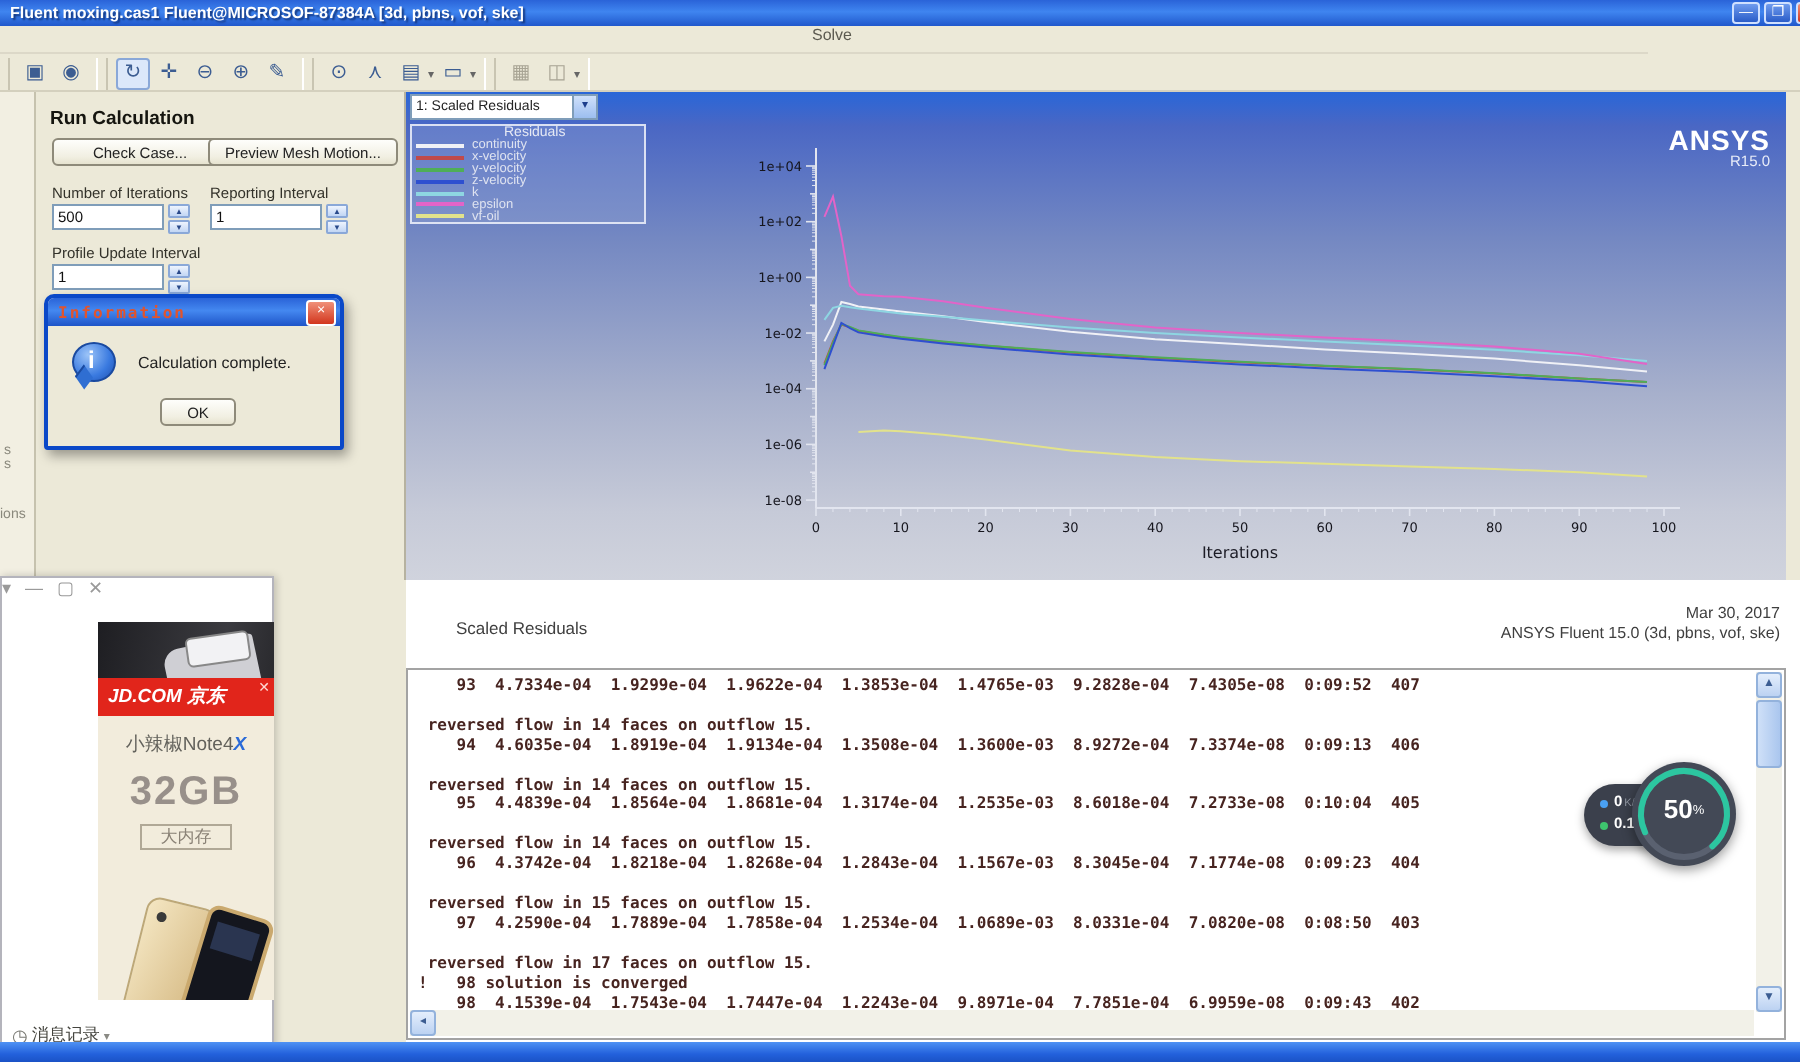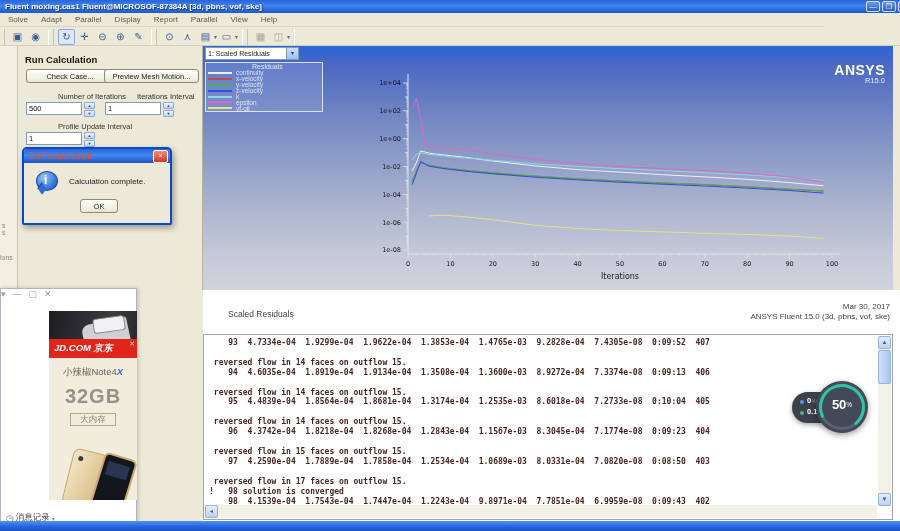--- a/index.html
+++ b/index.html
@@ -13,41 +13,41 @@
     color:#fff;font-size:8px;font-weight:bold;line-height:13px;padding-left:5px;
     text-shadow:1px 1px 1px #12347a;white-space:nowrap;}
   .winbtns{right:2px;top:1px;display:flex;gap:2px;}
   .winbtn{width:14px;height:11px;border:1px solid #cfe0ff;border-radius:2px;
     background:linear-gradient(180deg,#6f9bee,#2a5cc8);color:#fff;font-size:7px;line-height:9px;
     text-align:center;box-sizing:border-box;}
   .winbtn.close{background:linear-gradient(180deg,#f09078,#d2361e);}
 
   
   .menubar{left:0;top:13px;width:824px;height:14px;background:#ece9d8;border-bottom:1px solid #dcd8c8;
-    display:flex;align-items:center;gap:13px;padding-left:8px;font-size:8px;color:#5c5a50;}
+    display:flex;align-items:center;gap:13px;padding-left:8px;font-size:8px;color:#5c5a50;flex-direction:column;}
   .toolbar{left:0;top:28px;width:900px;height:18px;background:#ece9d8;border-bottom:1px solid #d4d0be;
     display:flex;align-items:center;gap:4px;padding-left:4px;}
   .tbgroup{display:flex;align-items:center;gap:1px;border-left:1px solid #c9c5b2;border-right:1px solid #fff;
     padding:0 4px;height:16px;}
   .tbbtn{min-width:15px;height:14px;font-size:10px;line-height:14px;text-align:center;color:#3c5d92;
     border:1px solid transparent;border-radius:2px;}
   .tbbtn.act{border:1px solid #8aa8d8;background:#dce8fa;}
   .tbbtn.dis{color:#a8a494;}
   .tbdd{font-size:6px;color:#666;margin-left:-1px;}
 
   
   .treestrip{left:0;top:46px;width:18px;height:244px;background:#f2efe2;border-right:1px solid #c6c2ae;
     font-size:7px;color:#8a887c;}
   .treestrip span{position:absolute;left:2px;white-space:nowrap;}
   .taskpanel{left:19px;top:46px;width:184px;height:244px;background:#ece9d8;border-right:1px solid #b6b2a0;}
   .paneltitle{left:6px;top:8px;font-size:9.5px;font-weight:bold;color:#15150f;}
   .xpbtn{height:14px;background:linear-gradient(180deg,#fefefb,#f1efe2 70%,#e6e3d0);
     border:1px solid #8e8a7a;border-radius:3px;font-size:7.5px;color:#222;
     display:flex;align-items:center;justify-content:center;}
-  .lbl{font-size:7.5px;color:#33322a;white-space:nowrap;margin-left:32px;}
+  .lbl{font-size:7.5px;color:#33322a;white-space:nowrap;}
   .fld{width:56px;height:13px;background:#fff;border:1px solid #7f9db9;font-size:7.5px;color:#111;
     padding:0 2px;display:flex;align-items:center;}
   .spin{width:11px;height:13px;display:flex;flex-direction:column;gap:1px;}
   .spin b{flex:1;background:linear-gradient(#eef4fe,#c2d6f4);border:1px solid #8aa8d8;border-radius:1px;
     font-size:4px;color:#2a4a8a;display:flex;align-items:center;justify-content:center;font-weight:normal;}
 
   
   .graphics{left:203px;top:46px;width:690px;height:244px;
     background:linear-gradient(180deg,#2966d8 0%,#4a67c4 7%,#7488c2 30%,#a7b0cc 62%,#c6cad8 86%,#d0d3dd 100%);}
   .combo{left:2px;top:1px;width:94px;height:13px;background:#fff;border:1px solid #7f9db9;
@@ -200,21 +200,21 @@
     <span style="top:183px">s</span>
     <span style="top:208px;left:0">ions</span>
   </div>
 
   <div class="abs taskpanel">
     <div class="abs paneltitle">Run Calculation</div>
     <div class="abs xpbtn" style="left:7px;top:23px;width:88px">Check Case...</div>
     <div class="abs xpbtn" style="left:85px;top:23px;width:95px">Preview Mesh Motion...</div>
 
     <div class="abs lbl" style="left:7px;top:46px">Number of Iterations</div>
-    <div class="abs lbl" style="left:86px;top:46px">Iterations Interval</div>
+    <div class="abs lbl" style="left:86px;top:46px">Reporting Interval</div>
     <div class="abs fld" style="left:7px;top:56px">500</div>
     <div class="abs spin" style="left:65px;top:56px">
         <b>▲</b>
         <b>▼</b>
       </div>
     <div class="abs fld" style="left:86px;top:56px">1</div>
     <div class="abs spin" style="left:144px;top:56px">
         <b>▲</b>
         <b>▼</b>
       </div>

